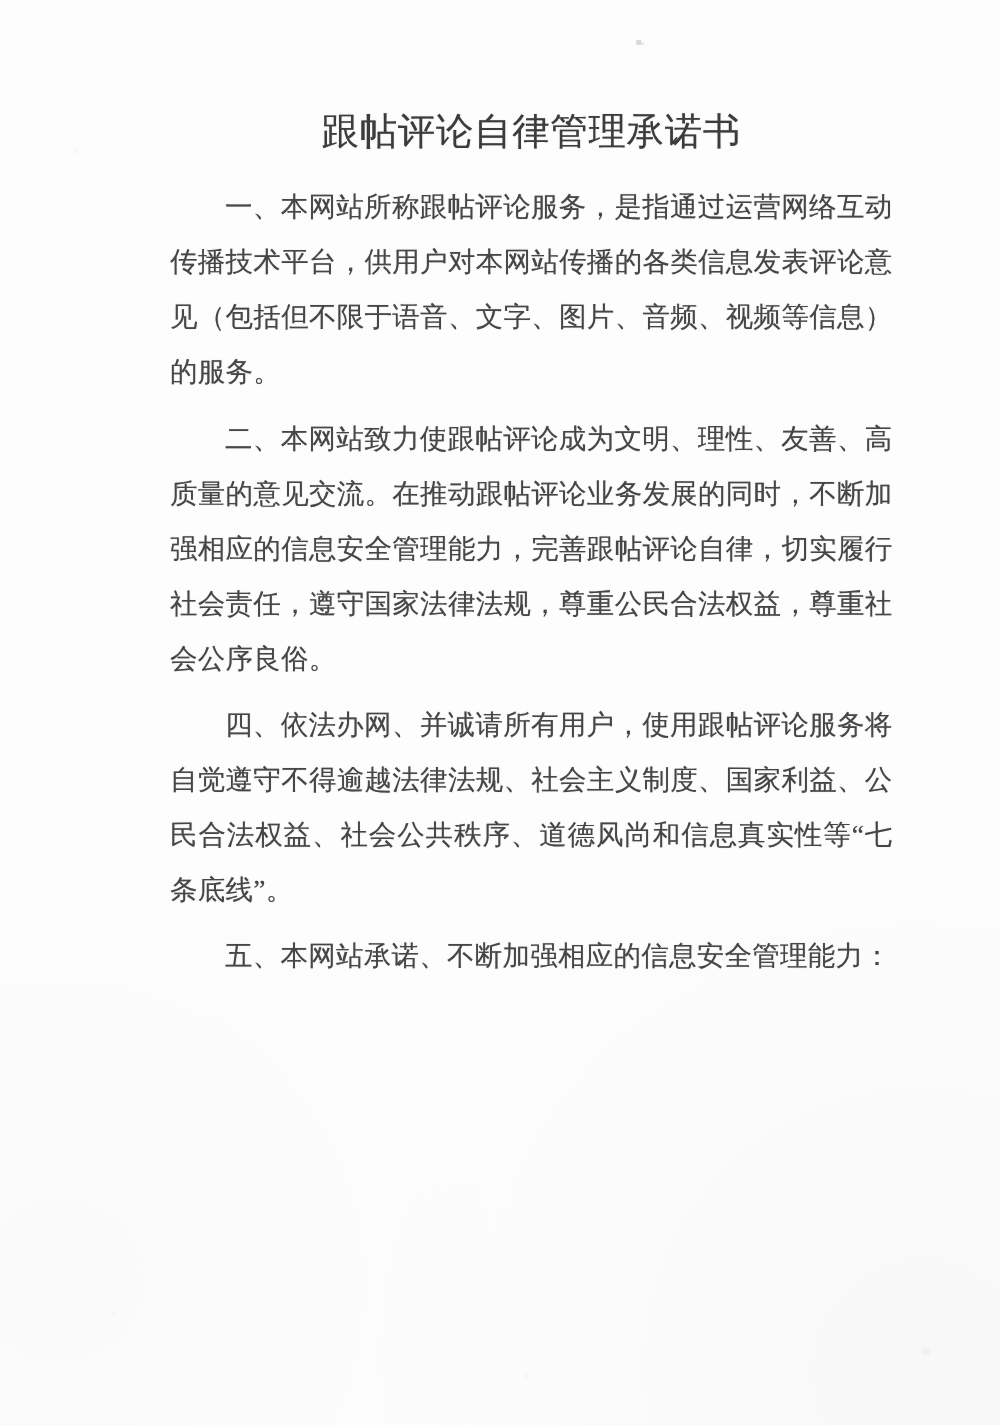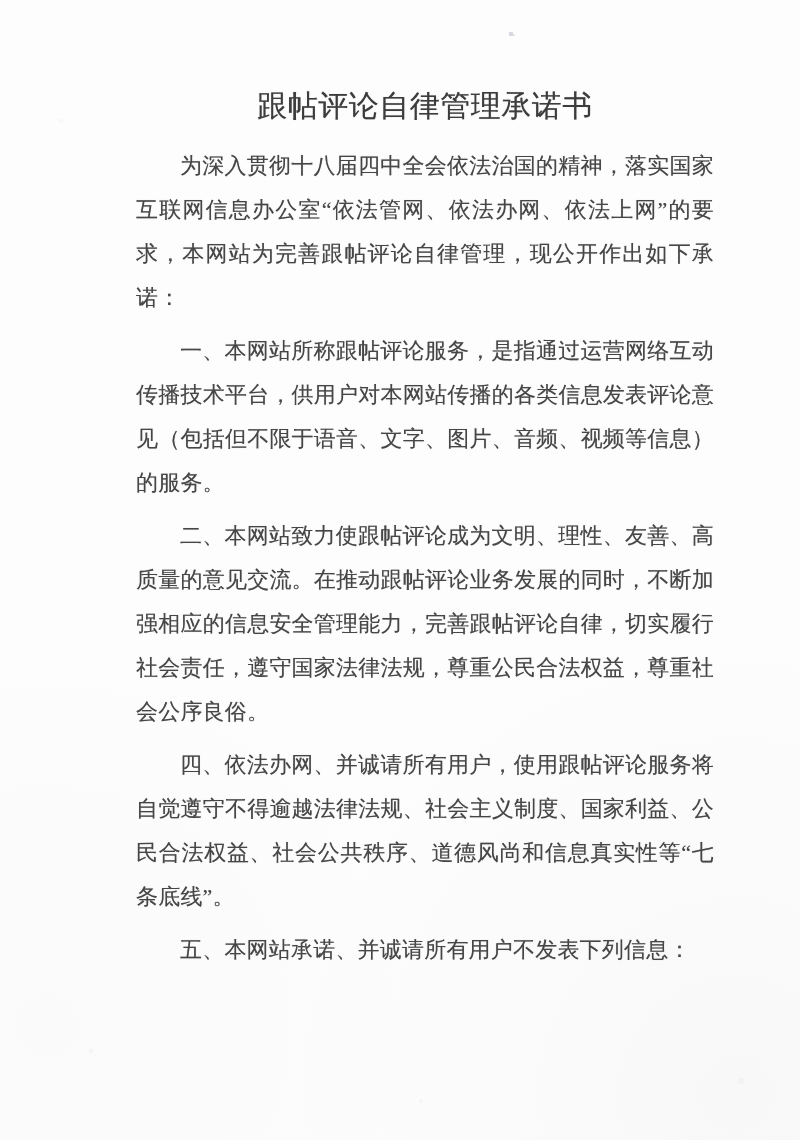--- a/index.html
+++ b/index.html
@@ -66,19 +66,18 @@
     text-shadow: 0 0 0.7px rgba(80,80,80,0.5);
   }
 </style>
 </head>
 <body>
 
 <div class="page">
   <div class="noise"></div>
   <div class="content">
     <h1 class="doc-title">跟帖评论自律管理承诺书</h1>
-    <p class="para">为深入贯彻十八届四中全会依法治国的精神，落实国家互联网信息办公室“依法管网、依法办网、依法上网”的要求，本网站为完善跟帖评论自律管理，现公开作出如下承诺：</p>
     <p class="para">一、本网站所称跟帖评论服务，是指通过运营网络互动传播技术平台，供用户对本网站传播的各类信息发表评论意见（包括但不限于语音、文字、图片、音频、视频等信息）的服务。</p>
     <p class="para">二、本网站致力使跟帖评论成为文明、理性、友善、高质量的意见交流。在推动跟帖评论业务发展的同时，不断加强相应的信息安全管理能力，完善跟帖评论自律，切实履行社会责任，遵守国家法律法规，尊重公民合法权益，尊重社会公序良俗。</p>
     <p class="para">四、依法办网、并诚请所有用户，使用跟帖评论服务将自觉遵守不得逾越法律法规、社会主义制度、国家利益、公民合法权益、社会公共秩序、道德风尚和信息真实性等“七条底线”。</p>
-    <p class="para">五、本网站承诺、并诚请所有用户不发表下列信息：</p>
+    <p class="para">五、本网站承诺、不断加强相应的信息安全管理能力：</p>
   </div>
 </div>
 
 </body></html>

